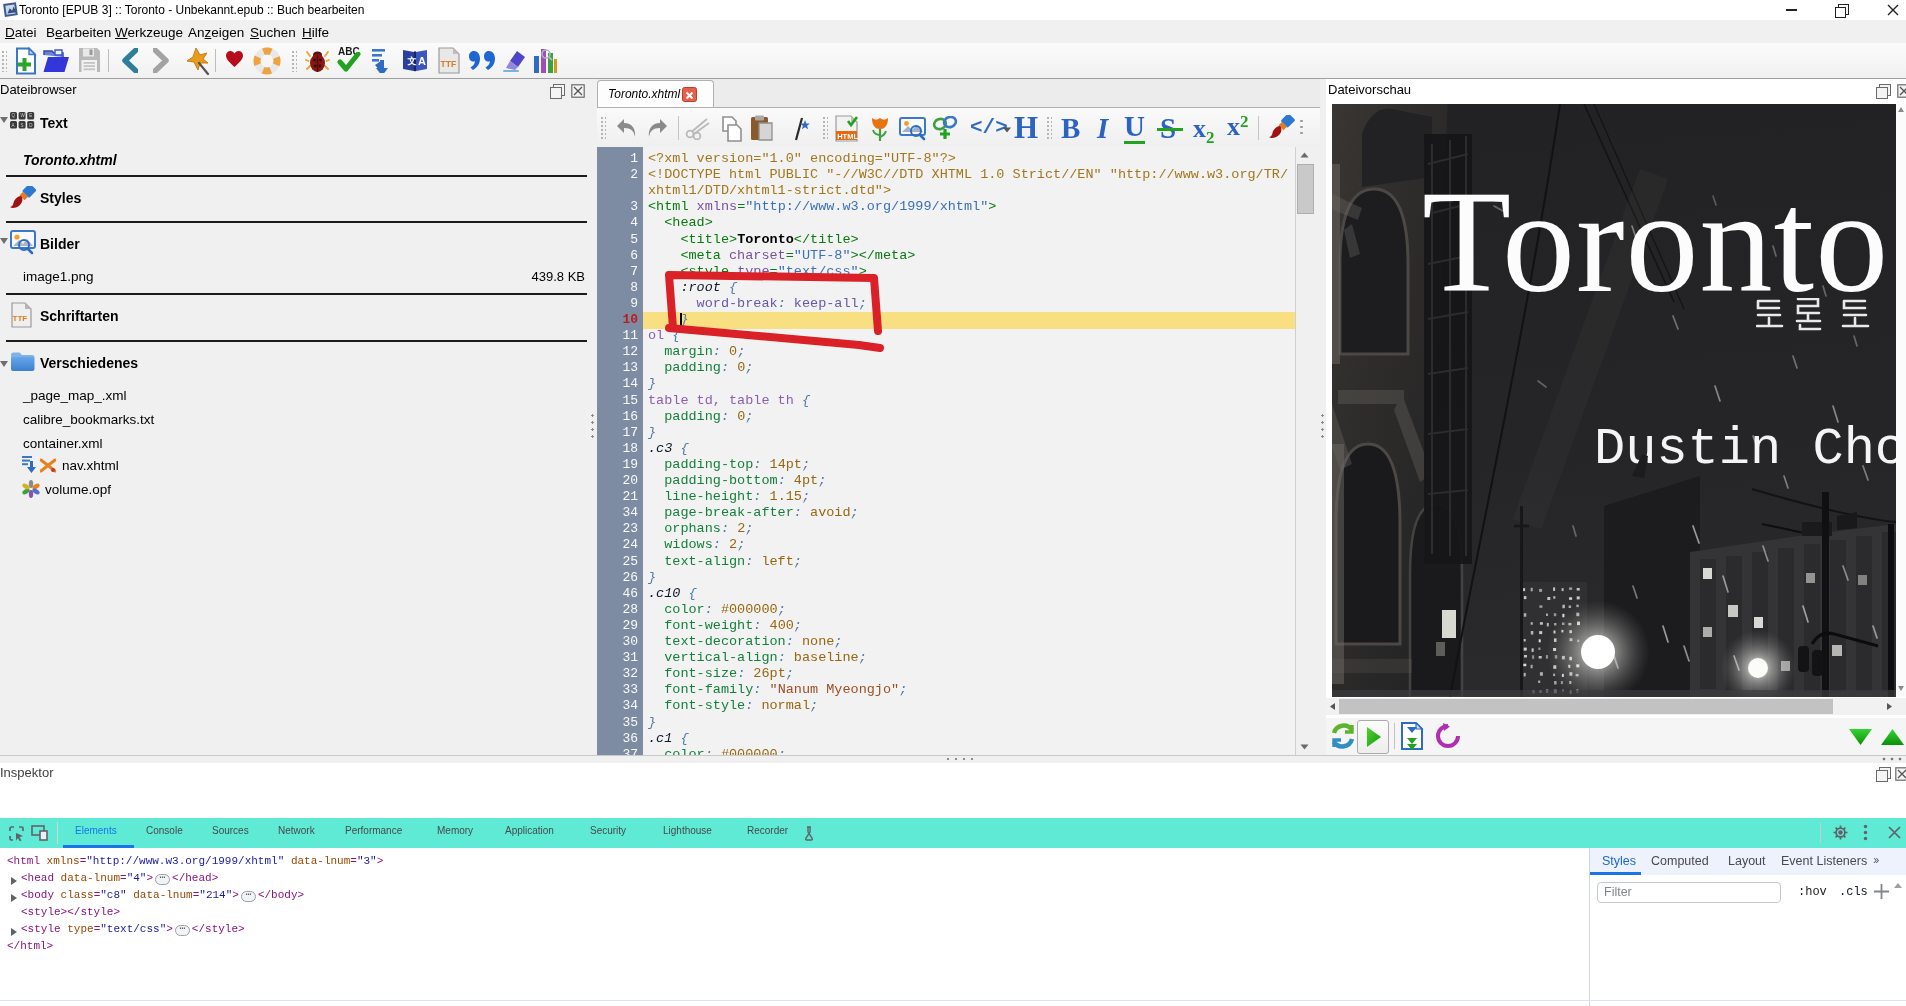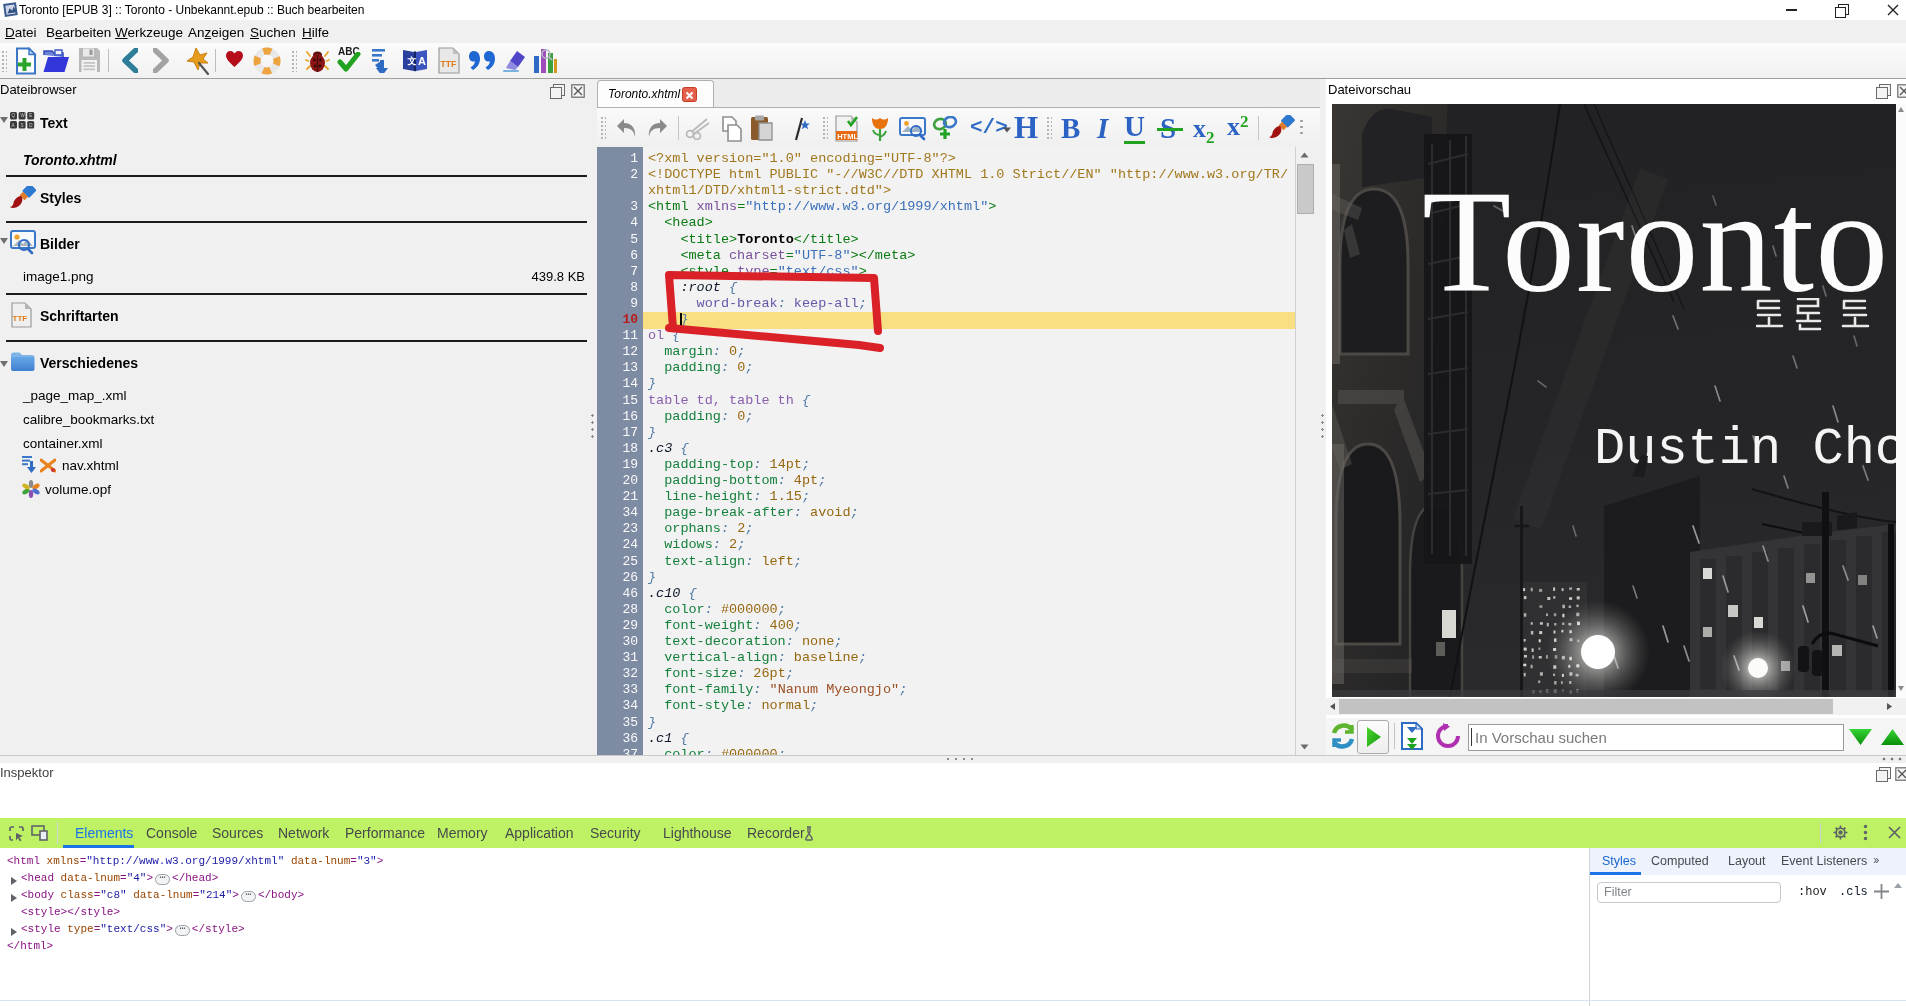--- a/index.html
+++ b/index.html
@@ -766,24 +766,20 @@
       <path d="M7 10 h10 l-5 -6 z" fill="#2f6bc4" transform="rotate(180 12 7.5)"></path>
       <path d="M12 16 l-5 6 h10 z" fill="#21a321" transform="rotate(180 12 19)"></path>
       <path d="M7 22 h10 l-5 6 z" fill="#21a321"></path>
     </svg>
 
     <svg class="abs" style="left:108px;top:4px" width="28" height="28" viewBox="0 0 28 28">
       <path d="M24 14 A10 10 0 1 1 14 4" fill="none" stroke="#b02fb0" stroke-width="4"></path>
       <path d="M9 1 L16 4.5 L10 9 Z" fill="#b02fb0"></path>
     </svg>
 
-    <div class="abs" style="left:142px;top:6px;width:374px;height:25px;background:#fff;border:1px solid #9a9a9a;">
-      <div class="abs" style="left:6px;top:4px;font-size:15px;color:#7a7a7a;">In Vorschau suchen</div>
-      <div class="abs" style="left:2px;top:3px;width:1px;height:18px;background:#333;"></div>
-    </div>
 
     <svg class="abs" style="left:521px;top:9px" width="27" height="20" viewBox="0 0 27 20">
         <path d="M2 2 L25 2 L13.5 18 Z" fill="url(#gt1)"></path>
         <defs>
           <linearGradient id="gt1" x1="0" y1="0" x2="0" y2="1">
             <stop offset="0" stop-color="#35d435"></stop>
             <stop offset="1" stop-color="#0b8f0b"></stop>
           </linearGradient>
         </defs>
       </svg>
@@ -807,21 +803,21 @@
 
   <div class="abs" style="left:0;top:10px;font-size:13px;color:#404040;background:#fff;">Inspektor</div>
   <div class="abs" style="left:1879px;top:12px;width:10px;height:10px;border:1.2px solid #6a6a6a;background:#f4f4f4;"></div>
   <div class="abs" style="left:1876px;top:15px;width:10px;height:10px;border:1.2px solid #6a6a6a;background:#f4f4f4;"></div>
   <svg class="abs" style="left:1895px;top:12px" width="14" height="14" viewBox="0 0 14 14">
       <rect x="0.8" y="0.8" width="12.4" height="12.4" fill="#f4f4f4" stroke="#6a6a6a" stroke-width="1.2"></rect>
       <path d="M3 3 L11 11 M11 3 L3 11" stroke="#555" stroke-width="1.3"></path>
     </svg>
 
 
-  <div class="abs" style="left:0;top:63px;width:1906px;height:30px;background:#bef264;font-size:14px;color:#48494d;text-decoration:underline;">
+  <div class="abs" style="left:0;top:63px;width:1906px;height:30px;background:#5eead4;font-size:10px;color:#48494d;text-decoration:underline;">
 
     <svg class="abs" style="left:8px;top:7px" width="17" height="17" viewBox="0 0 17 17">
       <path d="M2 6 V3.5 Q2 2 3.5 2 H6 M11 2 H13.5 Q15 2 15 3.5 V6 M2 11 V13.5 Q2 15 3.5 15 H5" fill="none" stroke="#5f6368" stroke-width="1.7"></path>
       <path d="M8 8 L15 11 L11.5 12.2 L13.5 15.5 L11.8 16.3 L10 13 L8 15.5 Z" fill="#5f6368"></path>
     </svg>
     <svg class="abs" style="left:31px;top:7px" width="18" height="16" viewBox="0 0 18 16">
       <rect x="1" y="1" width="12" height="9" fill="none" stroke="#5f6368" stroke-width="1.6"></rect>
       <rect x="9" y="6" width="7" height="9" fill="#e9eef9" stroke="#5f6368" stroke-width="1.6"></rect>
     </svg>
     <div class="abs" style="left:57px;top:4px;width:1px;height:22px;background:#d0d4db;"></div>

